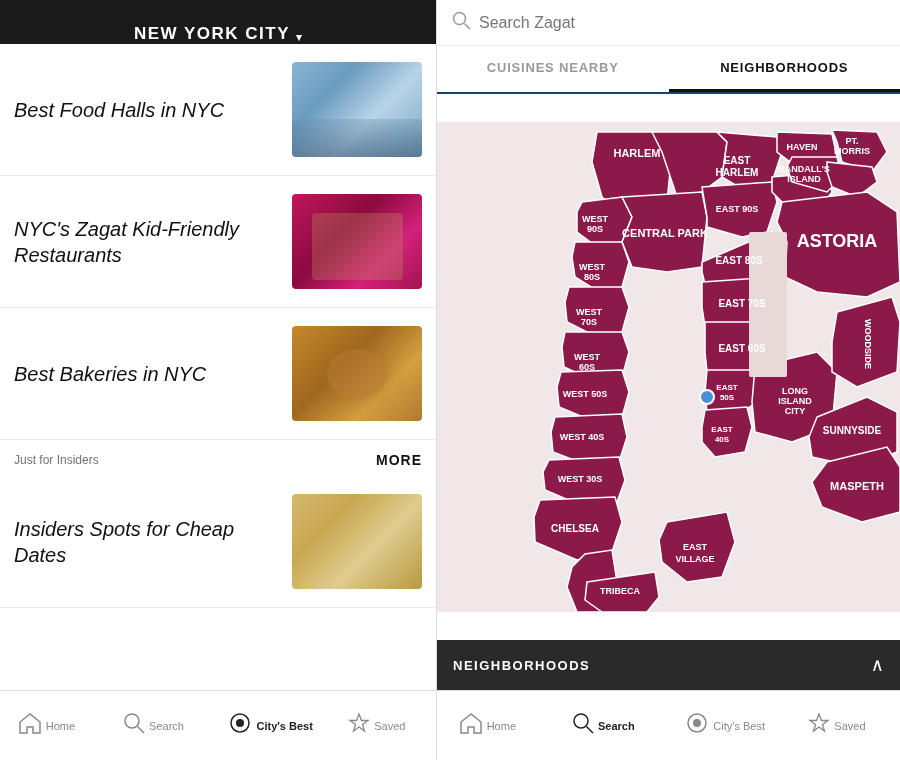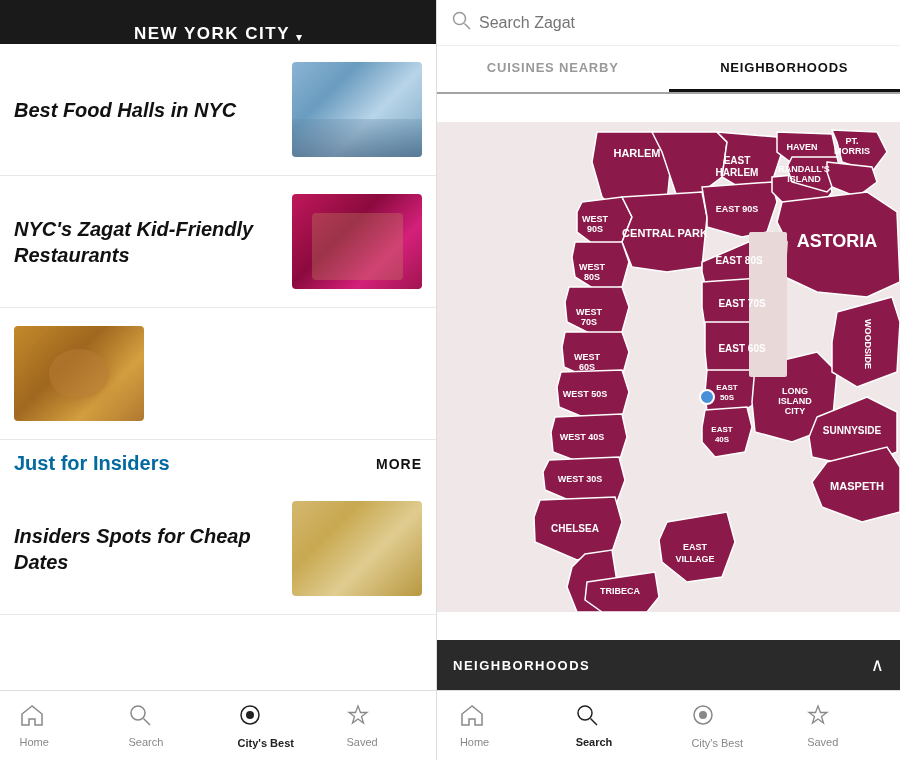--- a/index.html
+++ b/index.html
@@ -53,21 +53,21 @@
     .article-item {
       display: flex;
       align-items: center;
       padding: 18px 14px;
       border-bottom: 1px solid #e8e8e8;
       justify-content: space-between;
     }
 
     .article-text {
       font-size: 20px;
-      font-weight: 700;
+      font-weight: 400;
       font-style: italic;
       color: #111;
       line-height: 1.3;
       flex: 1;
       padding-right: 12px;
     }
 
     .article-thumb {
       width: 130px;
       height: 95px;
@@ -121,23 +121,23 @@
     }
 
     .insiders-row {
       display: flex;
       align-items: center;
       justify-content: space-between;
       padding: 12px 14px 8px 14px;
     }
 
     .insiders-label {
-      color: #0369a1;
-      font-size: 20px;
-      font-weight: 700;
+      color: #737373;
+      font-size: 12px;
+      font-weight: 400;
     }
 
     .more-btn {
       color: #111;
       font-size: 14px;
       font-weight: 700;
       letter-spacing: 1px;
       cursor: pointer;
     }
 
@@ -147,21 +147,21 @@
       background: #fff;
       border-top: 1px solid #ddd;
       display: flex;
       align-items: center;
       justify-content: space-around;
       flex-shrink: 0;
     }
 
     .nav-item {
       display: flex;
-      flex-direction: column;
+      align-items: center;
       gap: 4px;
       cursor: pointer;
       min-width: 70px;
     }
 
     .nav-icon {
       font-size: 22px;
       color: #888;
     }
 
@@ -202,21 +202,21 @@
       outline: none;
       font-size: 16px;
       color: #999;
       background: transparent;
       width: 100%;
     }
 
     .tabs-row {
       display: flex;
       background: #fff;
-      border-bottom: 2px solid #a3a3a3;
+      border-bottom: 2px solid #0c4a6e;
       flex-shrink: 0;
       align-items: center;
     }
 
     .tab-item {
       flex: 1;
       text-align: center;
       padding: 14px 0;
       font-size: 13px;
       font-weight: 600;
@@ -294,20 +294,21 @@
       <div class="article-text">Best Food Halls in NYC</div>
       <div class="article-thumb thumb-food-halls"></div>
     </div>
 
     <div class="article-item">
       <div class="article-text">NYC's Zagat Kid-Friendly Restaurants</div>
       <div class="article-thumb thumb-kid-friendly"></div>
     </div>
 
     <div class="article-item">
+      <div class="article-text">Best Bakeries in NYC</div>
       <div class="article-thumb thumb-bakeries"></div>
     </div>
 
     <div class="insiders-row">
       <span class="insiders-label">Just for Insiders</span>
       <span class="more-btn">MORE</span>
     </div>
 
     <div class="article-item">
       <div class="article-text">Insiders Spots for Cheap Dates</div>

